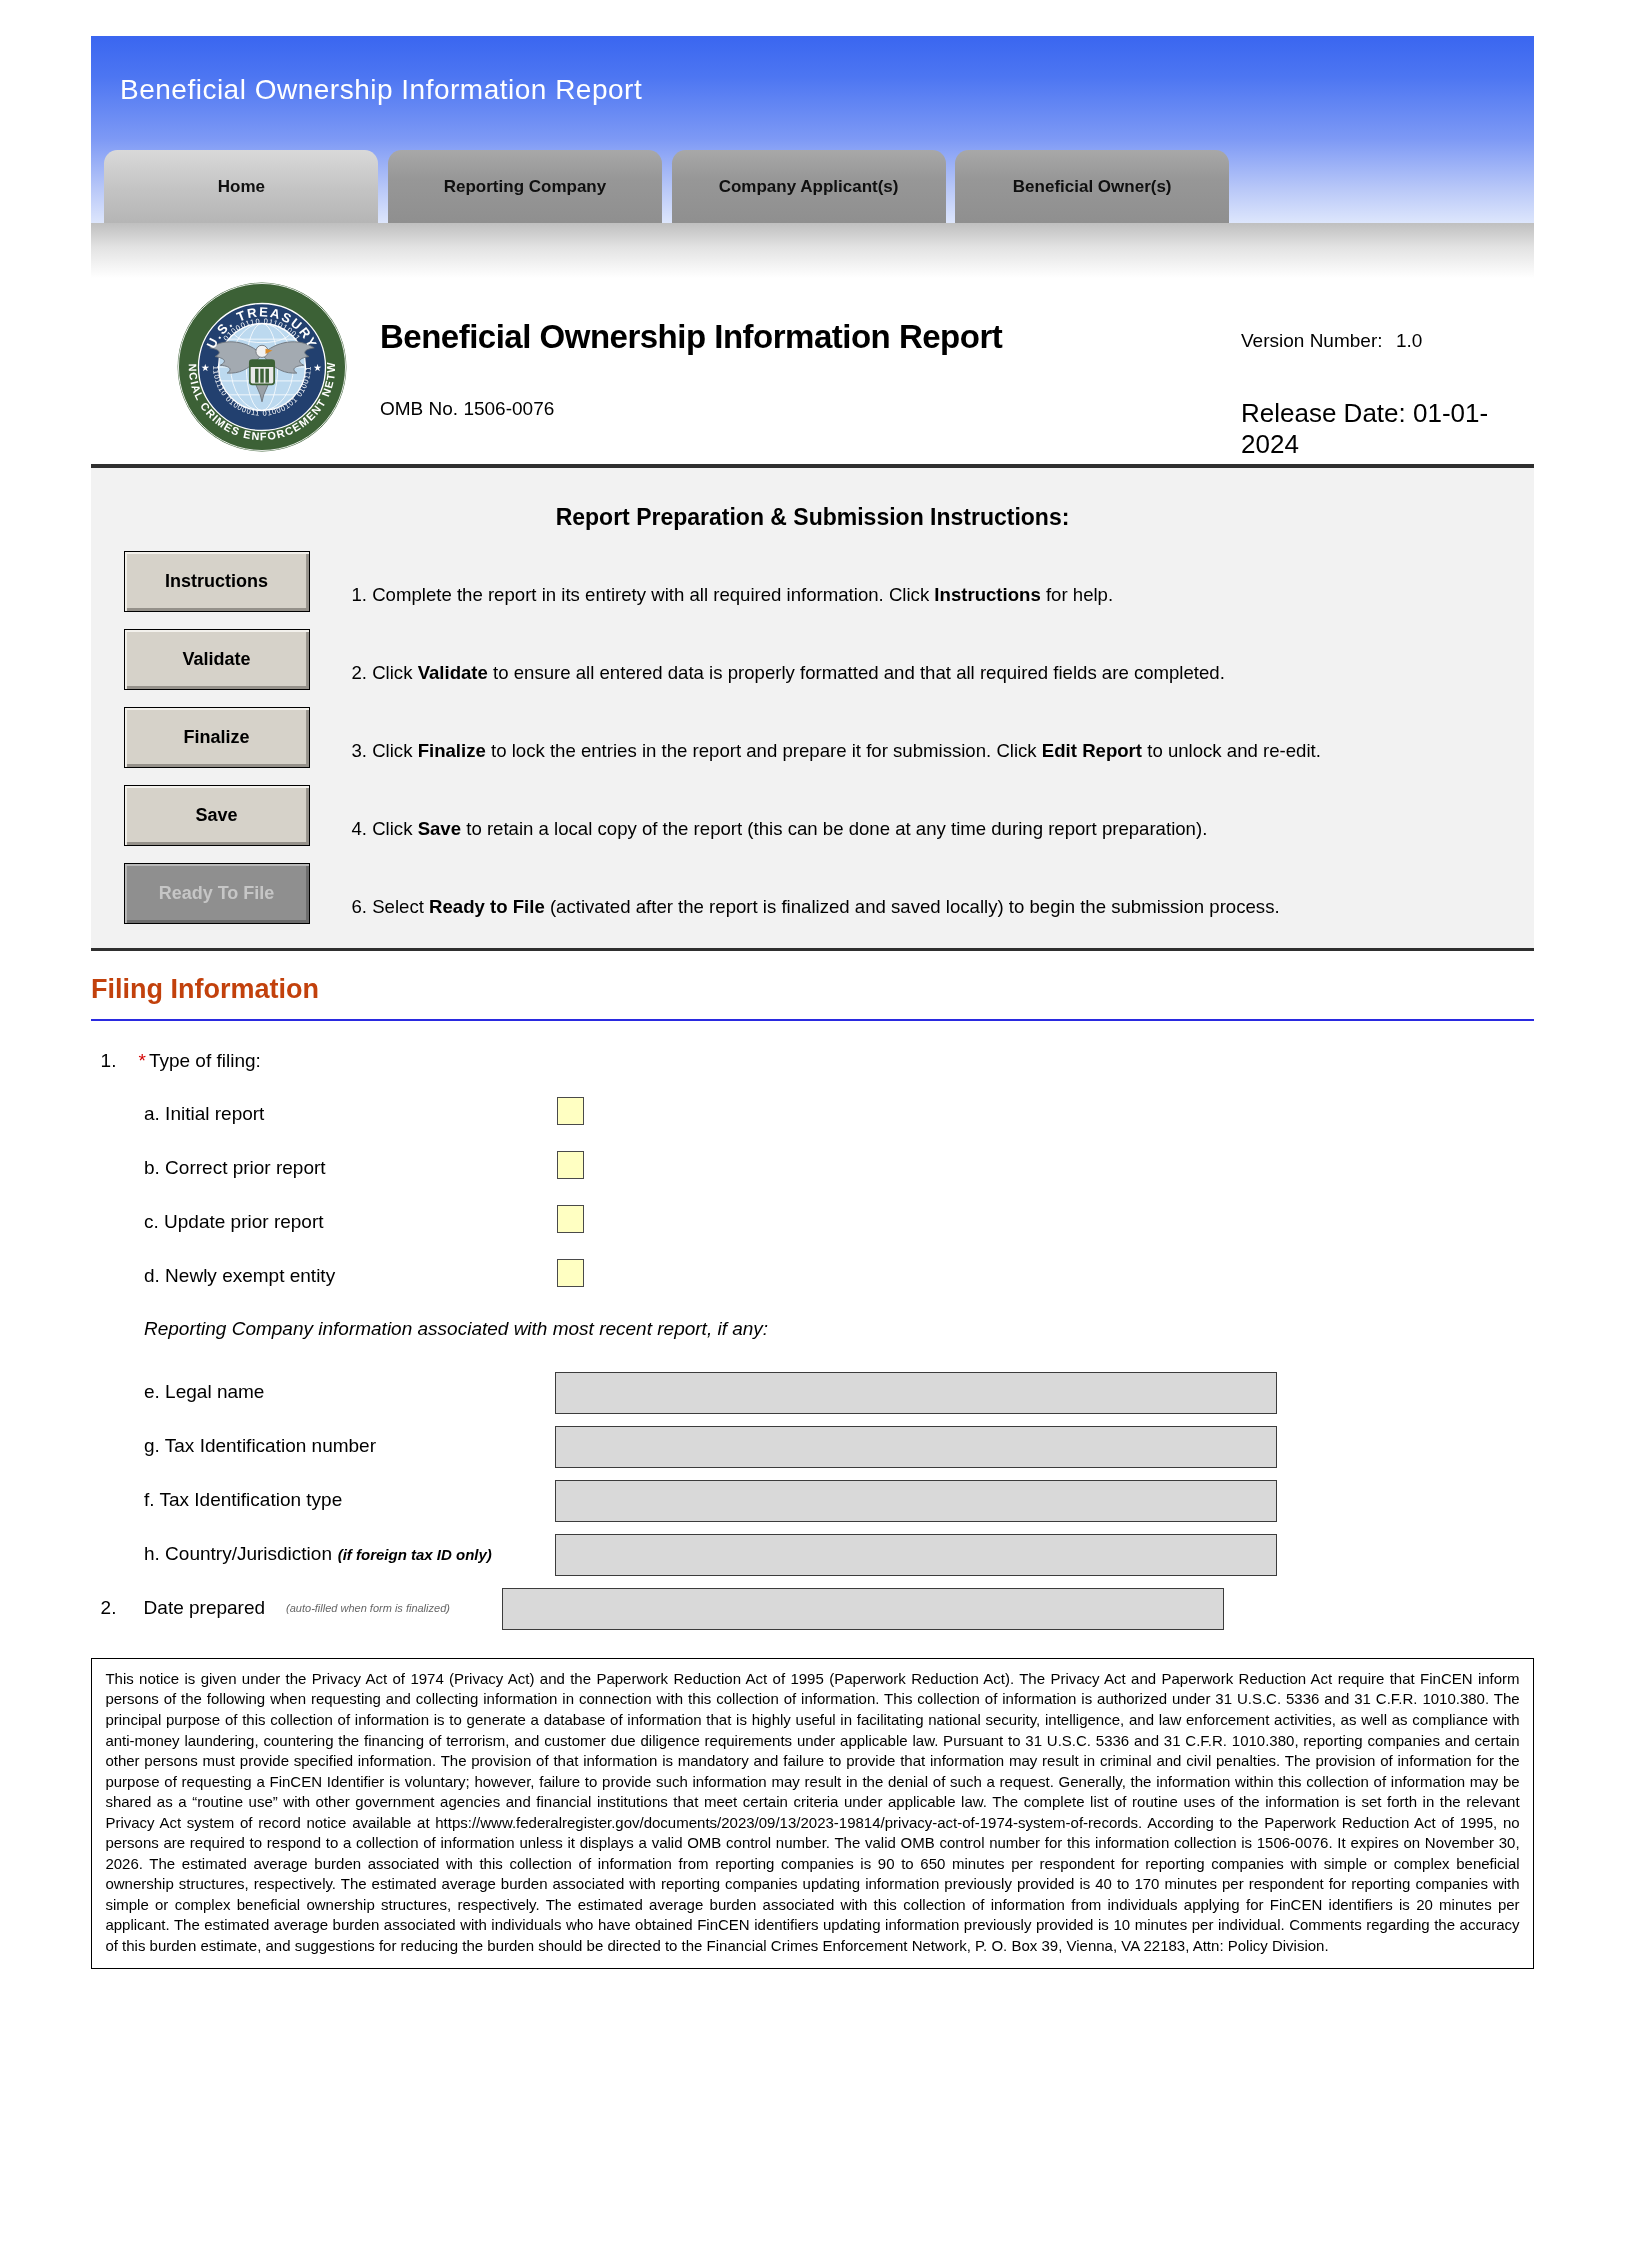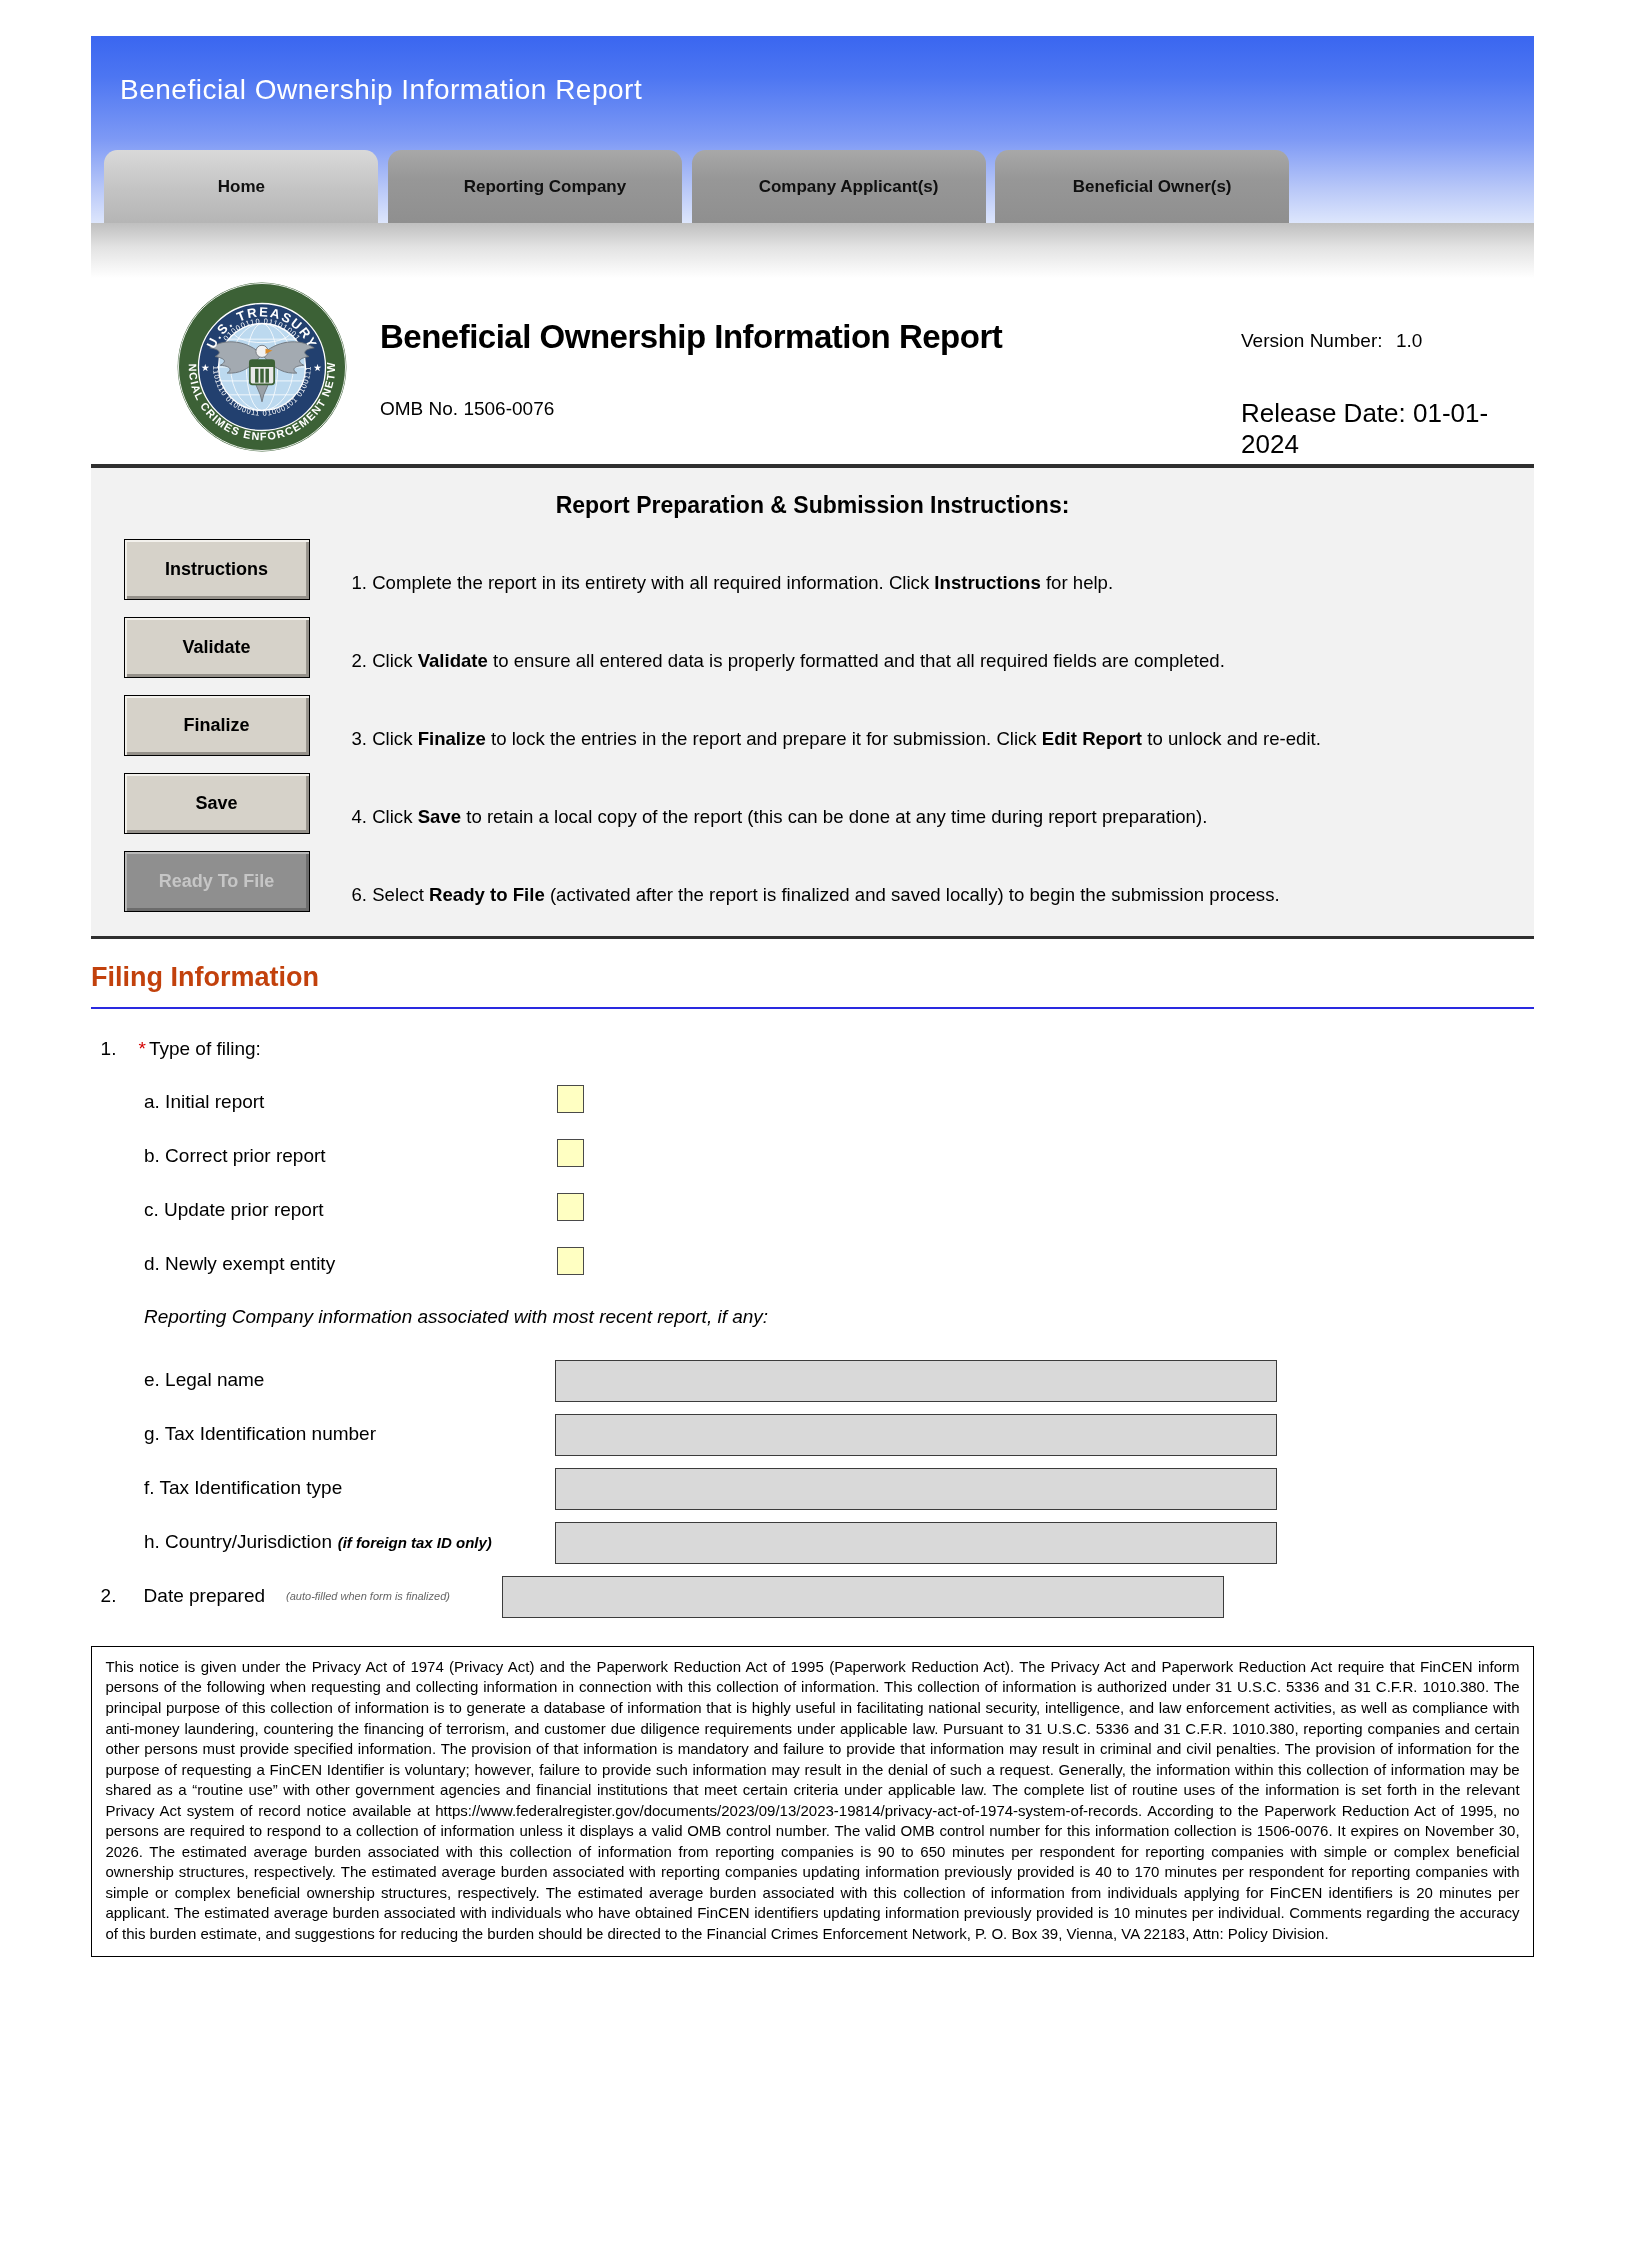--- a/index.html
+++ b/index.html
@@ -7,36 +7,36 @@
   .page{position:relative;width:1625px;height:2259px;background:#fff;}
   .content{margin:0 91px;width:1443px;position:relative;}
 
   
   .banner{margin-top:36px;height:187px;position:relative;
     background:linear-gradient(180deg,#3a66f0 0%,#4d76f2 22%,#7d99f5 55%,#b9c8f8 82%,#dde6fc 100%);}
   .banner-title{position:absolute;left:29px;top:38px;color:#fff;font-size:28px;letter-spacing:0.5px;}
   .tabs{position:absolute;left:13.4px;bottom:0;display:flex;gap:9.6px;}
   .tab{width:274px;height:73px;border-radius:13.4px 13.4px 0 0;display:flex;align-items:center;justify-content:center;
        font-size:17px;font-weight:bold;color:#101010;cursor:pointer;}
-  .tab.inactive{background:linear-gradient(180deg,#a8a8a8 0%,#979797 40%,#8f8f8f 100%);padding-left:20px;}
+  .tab.inactive{background:linear-gradient(180deg,#a8a8a8 0%,#979797 40%,#8f8f8f 100%);}
   .tab.active{background:linear-gradient(180deg,#d9d9d9 0%,#c3c3c3 55%,#b5b5b5 100%);}
   .fade-strip{height:55px;background:linear-gradient(180deg,#bfbfbf 0%,#e3e3e3 45%,#ffffff 100%);}
 
   
   .masthead{position:relative;height:186px;}
   .seal{position:absolute;left:84px;top:1.9px;width:174px;height:174px;}
   .mast-title{position:absolute;left:289px;top:40px;font-size:33px;font-weight:bold;letter-spacing:-0.5px;}
   .mast-omb{position:absolute;left:289px;top:120px;font-size:19px;}
   .mast-version{position:absolute;left:1150px;top:52px;font-size:19px;}
   .mast-release{position:absolute;left:1150px;top:120px;font-size:26px;}
   .mast-version .val{margin-left:13.4px;}
   .divider{height:3.8px;background:#2f2f2f;}
 
   
-  .panel{background:#f2f2f2;padding:20px 0 25px 0;}
+  .panel{background:#f2f2f2;padding:32px 0 25px 0;}
   .panel-title{text-align:center;font-size:23px;font-weight:bold;margin:3.8px 0 21px 0;}
   .instr-row{display:flex;align-items:center;margin:0 38px 19px 32.5px;height:59px;}
   .instr-row:last-child{margin-bottom:0;}
   .btn3d{width:184px;min-width:184px;height:59px;background:#d6d2c9;border:1.9px solid #000;
          box-shadow:inset 1.9px 1.9px 0 #f3f1ec, inset -2.9px -2.9px 0 #95918a;
          display:flex;align-items:center;justify-content:center;font-weight:bold;font-size:18px;cursor:pointer;}
   .btn3d.disabled{background:#8f8f8f;color:#c6c6c6;
          box-shadow:inset 1.9px 1.9px 0 #b9b9b9, inset -2.9px -2.9px 0 #6c6c6c;cursor:default;}
   .instr-text{margin-left:42px;font-size:18.6px;line-height:1.25;margin-top:28px;}
   .b{font-weight:bold;}

